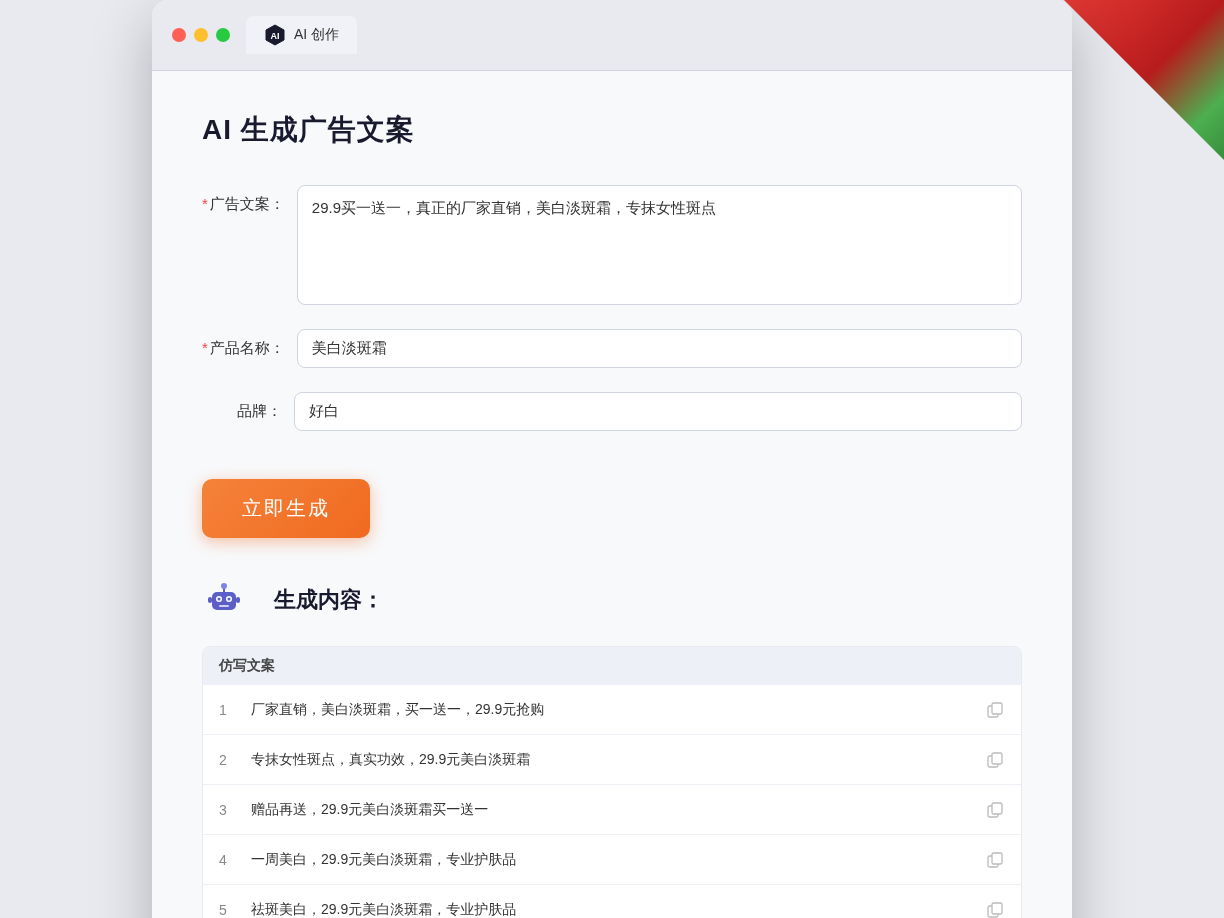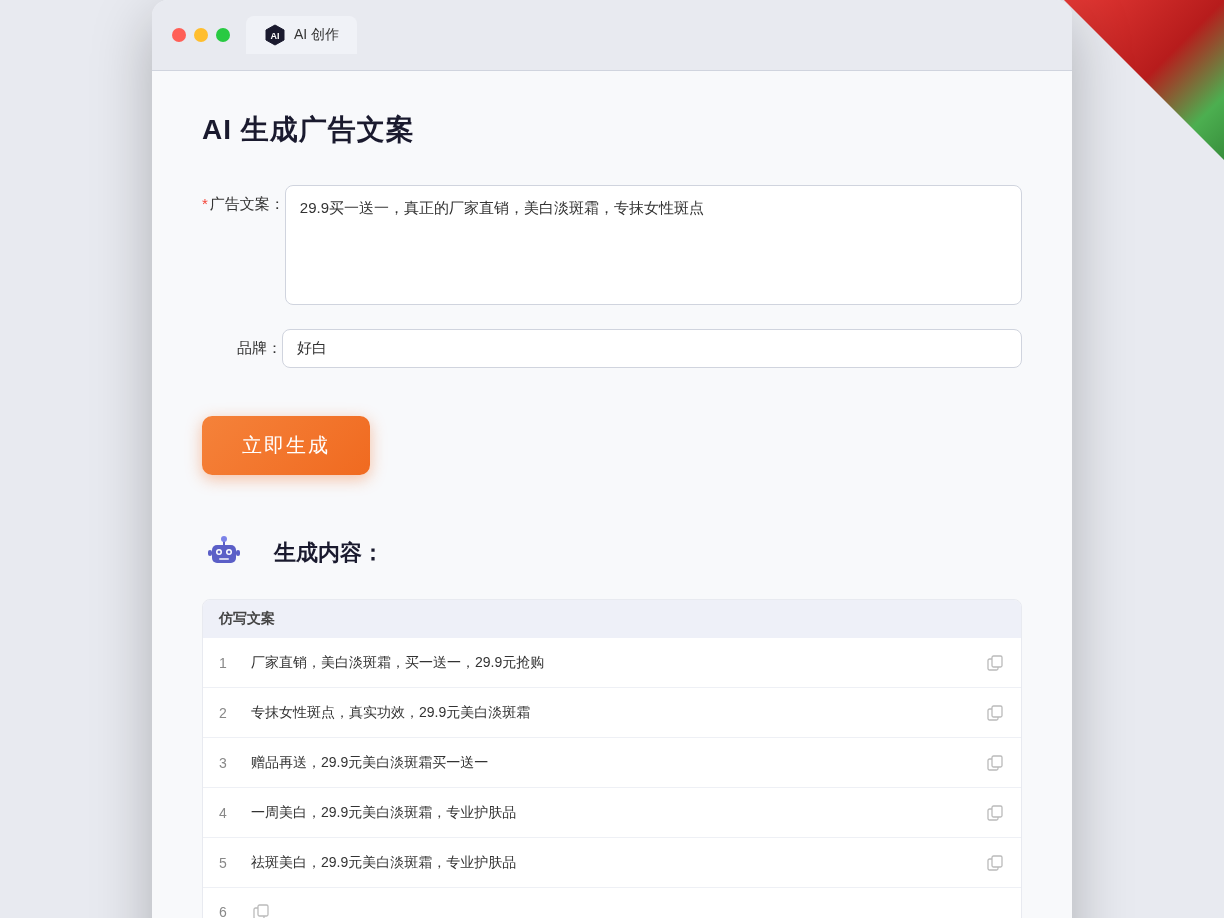--- a/index.html
+++ b/index.html
@@ -97,20 +97,21 @@
       font-weight: 700;
       color: #1a1a2e;
       margin-bottom: 36px;
       letter-spacing: 1px;
     }
 
     .form-group {
       display: flex;
       align-items: flex-start;
       margin-bottom: 24px;
+      gap: 12px;
     }
 
     .form-label {
       font-size: 15px;
       color: #333;
       min-width: 80px;
       text-align: right;
       padding-top: 10px;
       flex-shrink: 0;
     }
@@ -272,20 +273,26 @@
 
       
       <div class="form-group">
         <label class="form-label">
           <span class="required-mark">*</span><span>广告文案：</span>
         </label>
         <textarea class="form-input" style="">29.9买一送一，真正的厂家直销，美白淡斑霜，专抹女性斑点</textarea>
       </div>
 
       
+      <div class="form-group">
+        <label class="form-label">
+          <span class="required-mark">*</span><span>产品名称：</span>
+        </label>
+        <input type="text" class="form-input" value="美白淡斑霜" style="">
+      </div>
 
       
       <div class="form-group">
         <label class="form-label">品牌：</label>
         <input type="text" class="form-input" value="好白" style="">
       </div>
 
       <button class="generate-btn">立即生成</button>
     </div>
 

